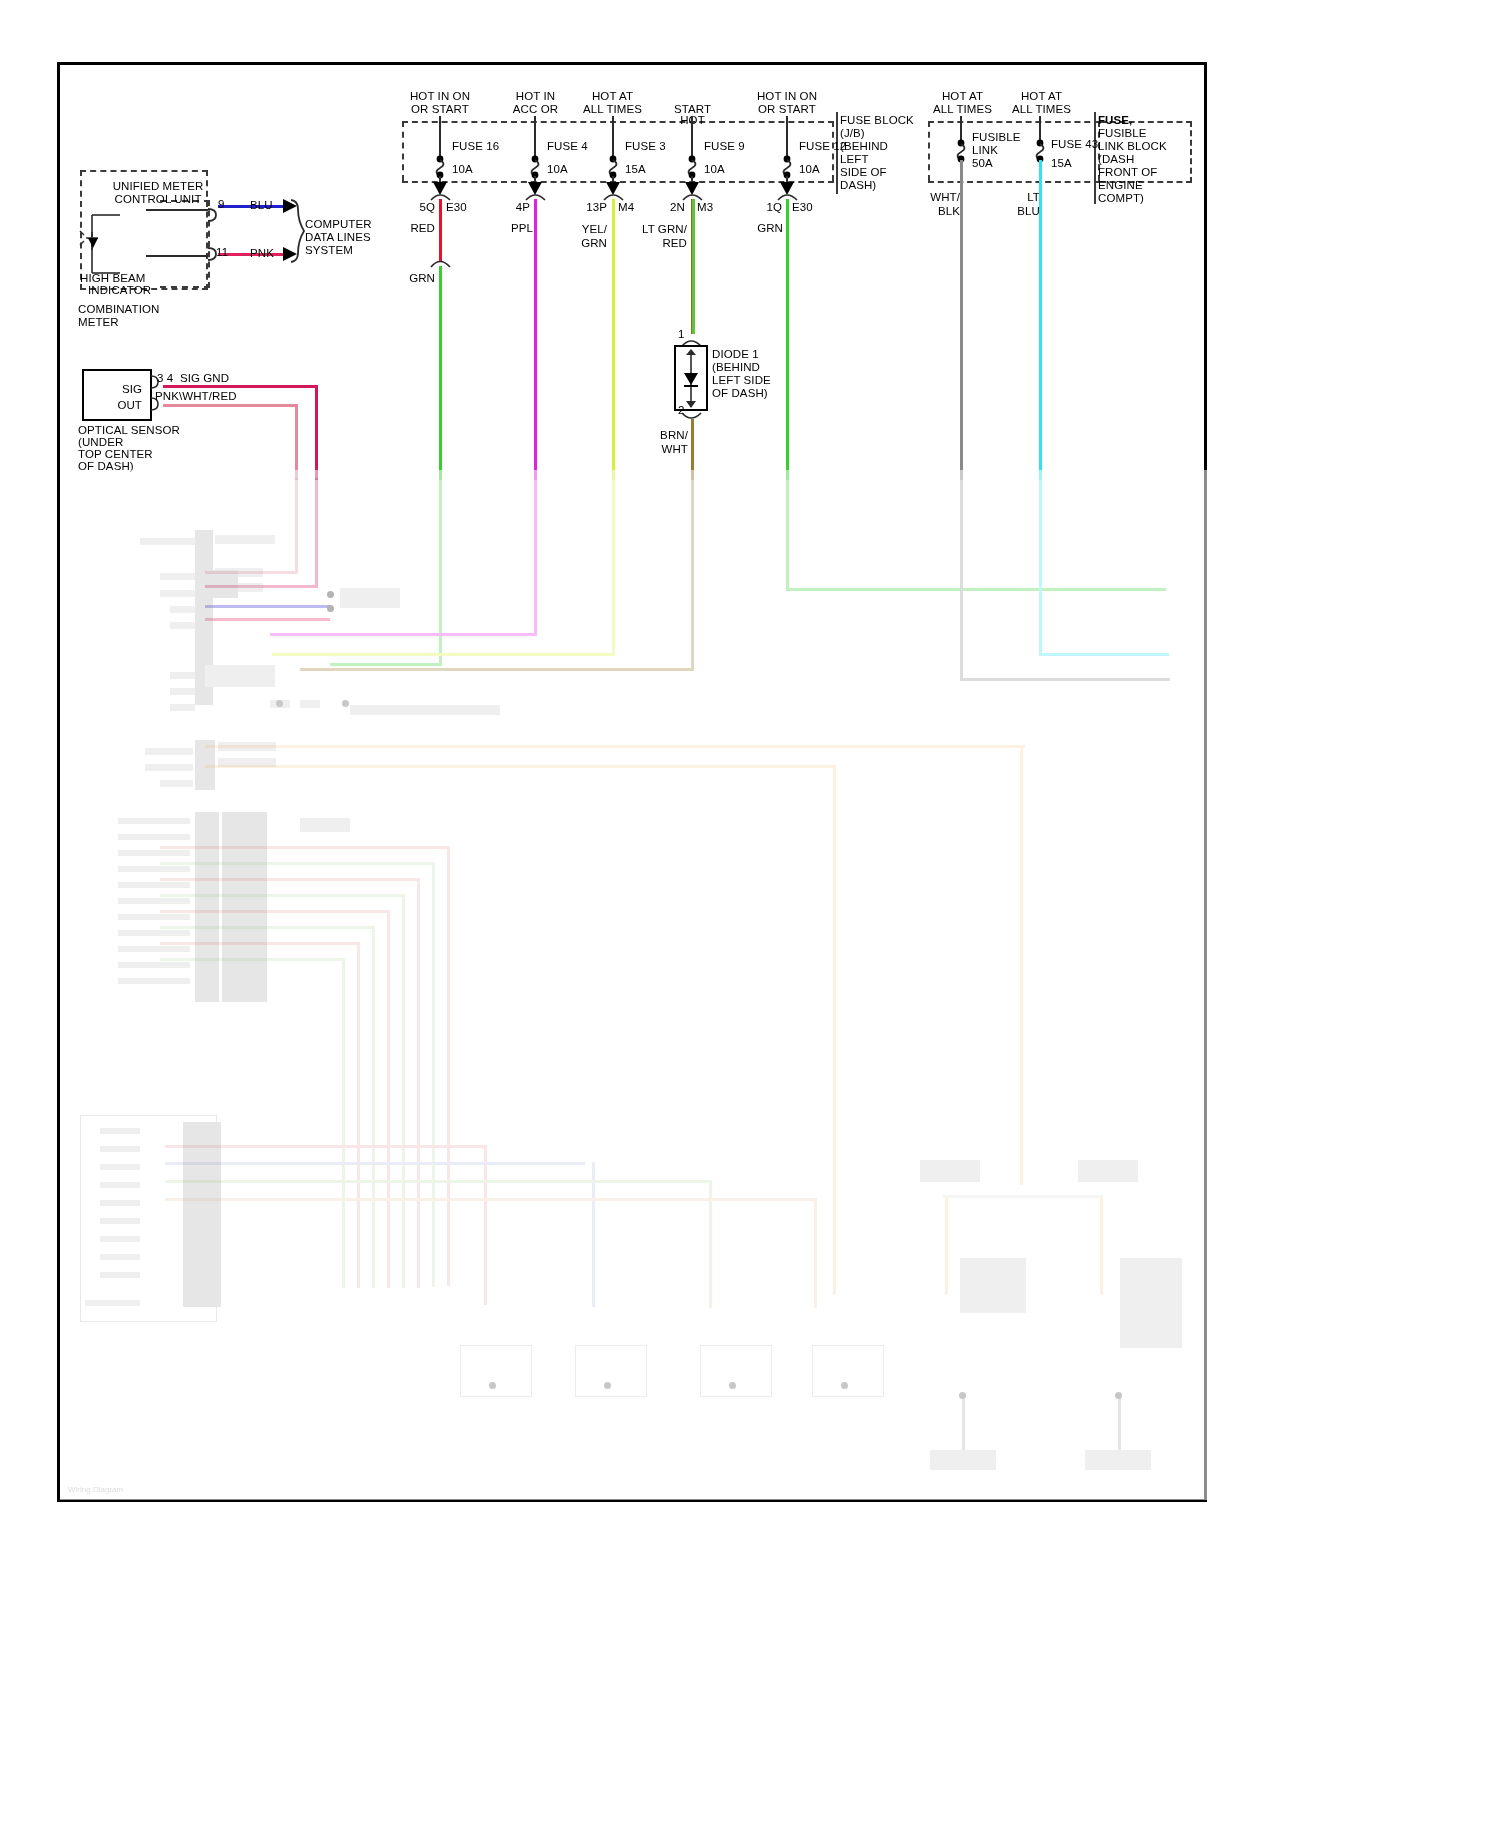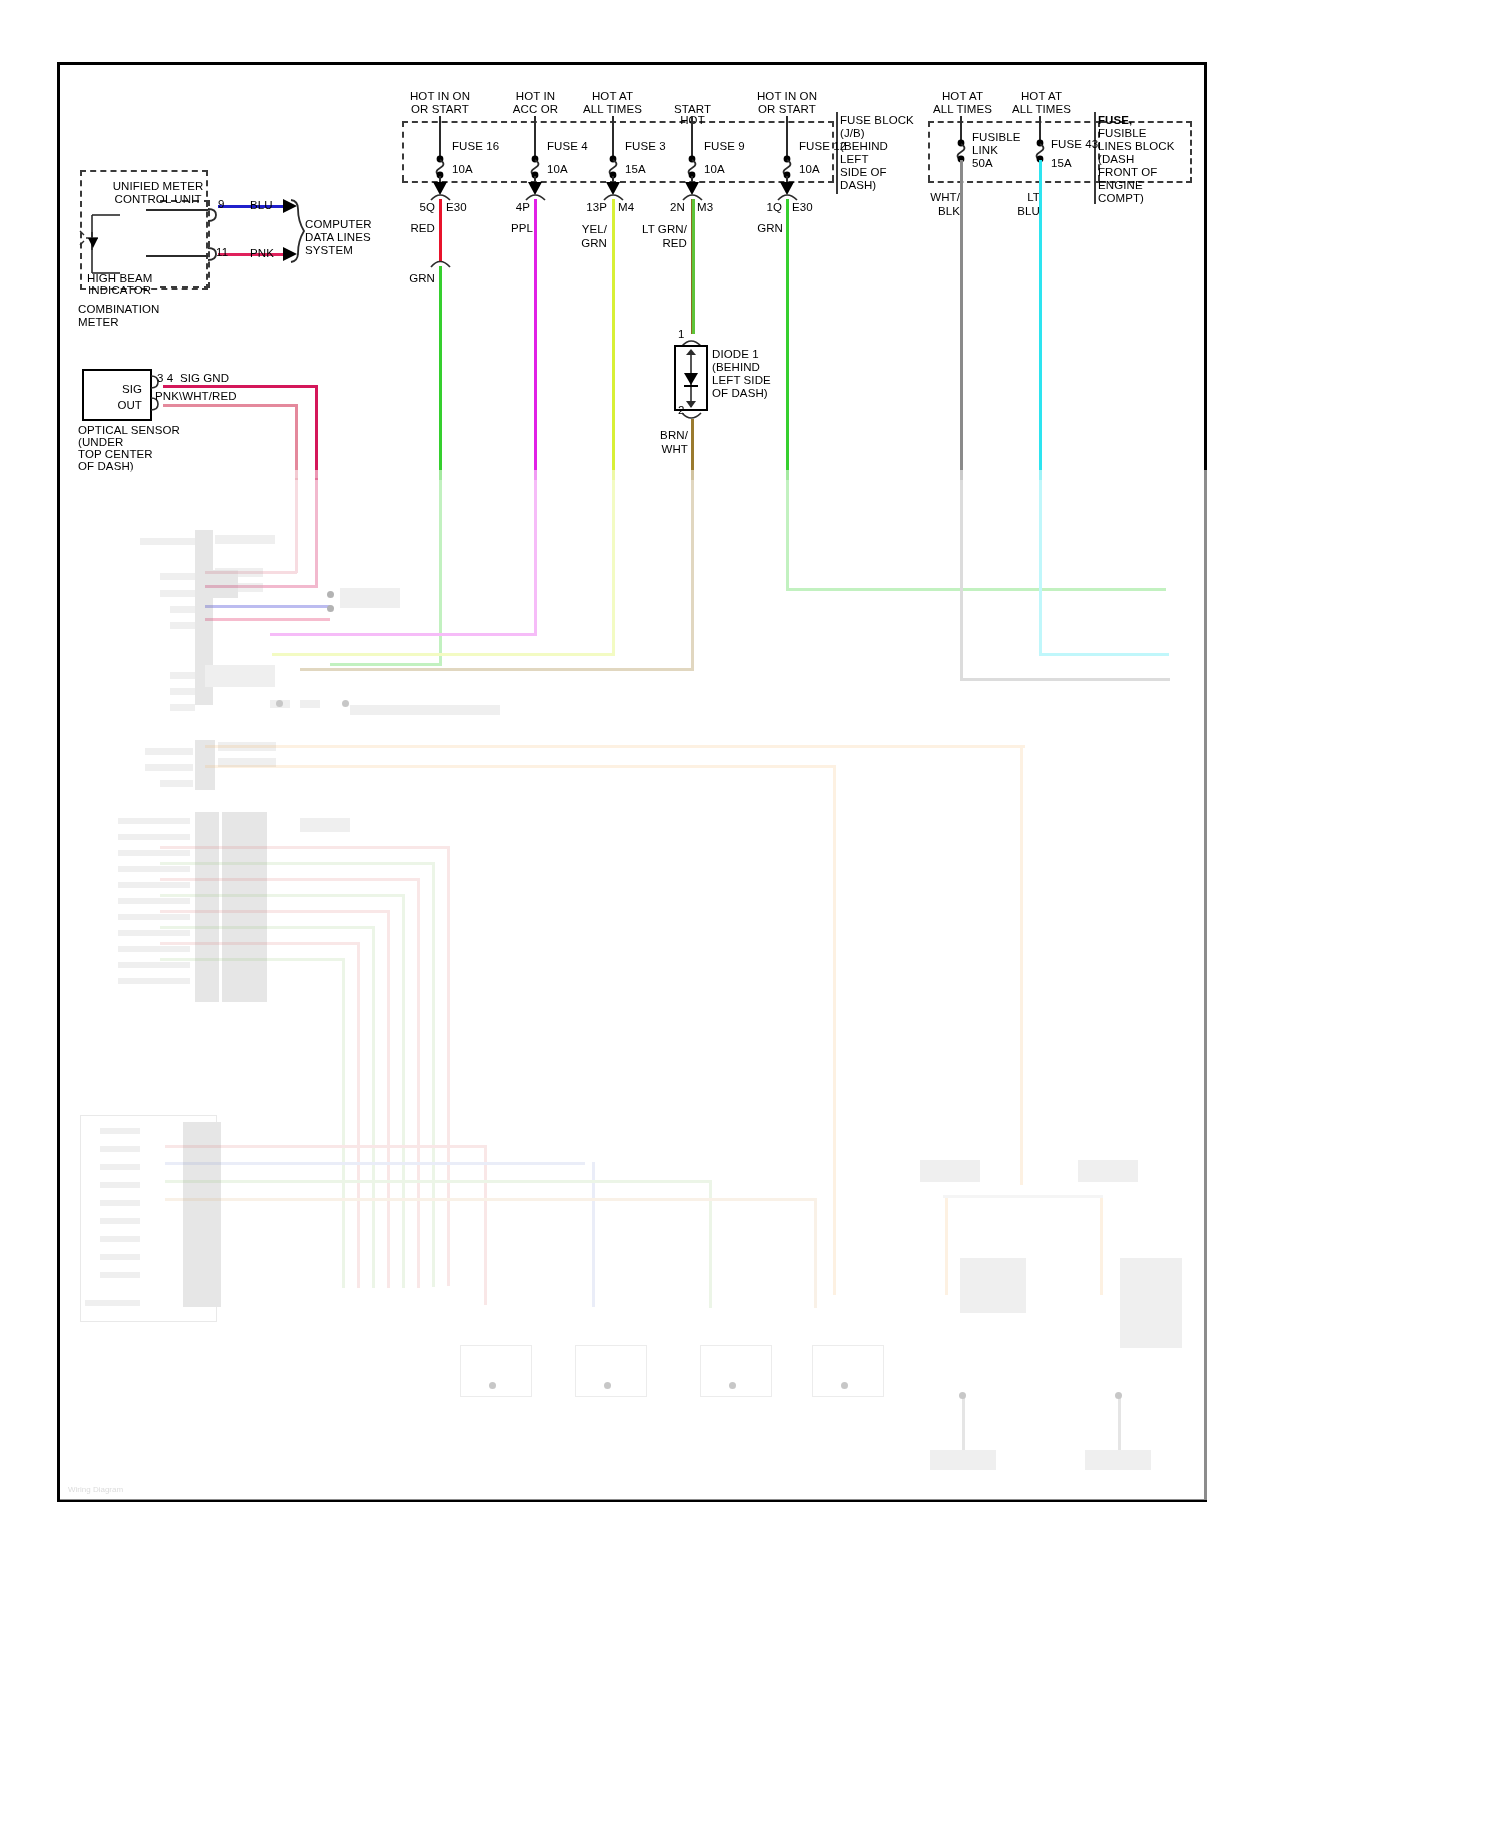--- a/index.html
+++ b/index.html
@@ -53,21 +53,21 @@
 
   <svg style="position:absolute;left:86px;top:205px;" width="60" height="82">
     <path d="M6,10 L34,10" stroke="#2b2b2b" stroke-width="1.6" fill="none"></path>
     <path d="M6,10 L6,68" stroke="#2b2b2b" stroke-width="1.6" fill="none"></path>
     <path d="M6,68 L34,68" stroke="#2b2b2b" stroke-width="1.6" fill="none"></path>
     <path d="M0,33 L12,33 M6,27 L6,45" stroke="#2b2b2b" stroke-width="1.6" fill="none"></path>
     <polygon points="2,33 12,33 7,43" fill="#000"></polygon>
     <path d="M-2,30 l-4,-4 M-2,36 l-4,4" stroke="#2b2b2b" stroke-width="1.4"></path>
   </svg>
 
-  <div class="t" style="left:87px;top:272px;">HIGH BEAM</div>
+  <div class="t" style="left:80px;top:272px;">HIGH BEAM</div>
   <div class="t" style="left:88px;top:284px;">INDICATOR</div>
   <div class="t" style="left:78px;top:303px;">COMBINATION</div>
   <div class="t" style="left:78px;top:316px;">METER</div>
 
   <div class="thin" style="left:146px;top:209px;width:62px;height:1.6px;"></div>
   <div class="thin" style="left:206px;top:209px;width:1.6px;height:0px;"></div>
   <div class="thin" style="left:146px;top:255px;width:62px;height:1.6px;"></div>
 
   <svg style="position:absolute;left:206px;top:196px;" width="100" height="80">
     <path d="M2,13 q8,0 8,6 q0,6 -8,6" stroke="#2b2b2b" stroke-width="1.8" fill="none"></path>
@@ -274,21 +274,21 @@
 
   <div class="dash" style="left:928px;top:121px;width:172px;height:60px;border-bottom:none;"></div>
   <div class="dash-b" style="left:928px;top:181px;width:172px;"></div>
   <div class="dash-t" style="left:1100px;top:121px;width:92px;"></div>
   <div class="dash-b" style="left:1100px;top:181px;width:92px;"></div>
   <div class="dash-r" style="left:1190px;top:121px;height:62px;"></div>
 
   <div class="thin" style="left:1094px;top:112px;width:1.8px;height:92px;background:#3a3a3a;"></div>
   <div class="t" style="left:1098px;top:114px;font-weight:bold;">FUSE,</div>
   <div class="t" style="left:1098px;top:127px;">FUSIBLE</div>
-  <div class="t" style="left:1098px;top:140px;">LINES BLOCK</div>
+  <div class="t" style="left:1098px;top:140px;">LINK BLOCK</div>
   <div class="t" style="left:1098px;top:153px;">(DASH</div>
   <div class="t" style="left:1098px;top:166px;">FRONT OF</div>
   <div class="t" style="left:1098px;top:179px;">ENGINE</div>
   <div class="t" style="left:1098px;top:192px;">COMPT)</div>
 
   <div class="t c" style="left:915px;top:90px;width:95px;">HOT AT</div>
   <div class="t c" style="left:915px;top:103px;width:95px;">ALL TIMES</div>
   <div class="thin" style="left:960px;top:116px;width:1.8px;height:27px;"></div>
   <svg style="position:absolute;left:952px;top:140px;" width="20" height="22">
     <circle cx="9" cy="3" r="3.4" fill="#000"></circle>

